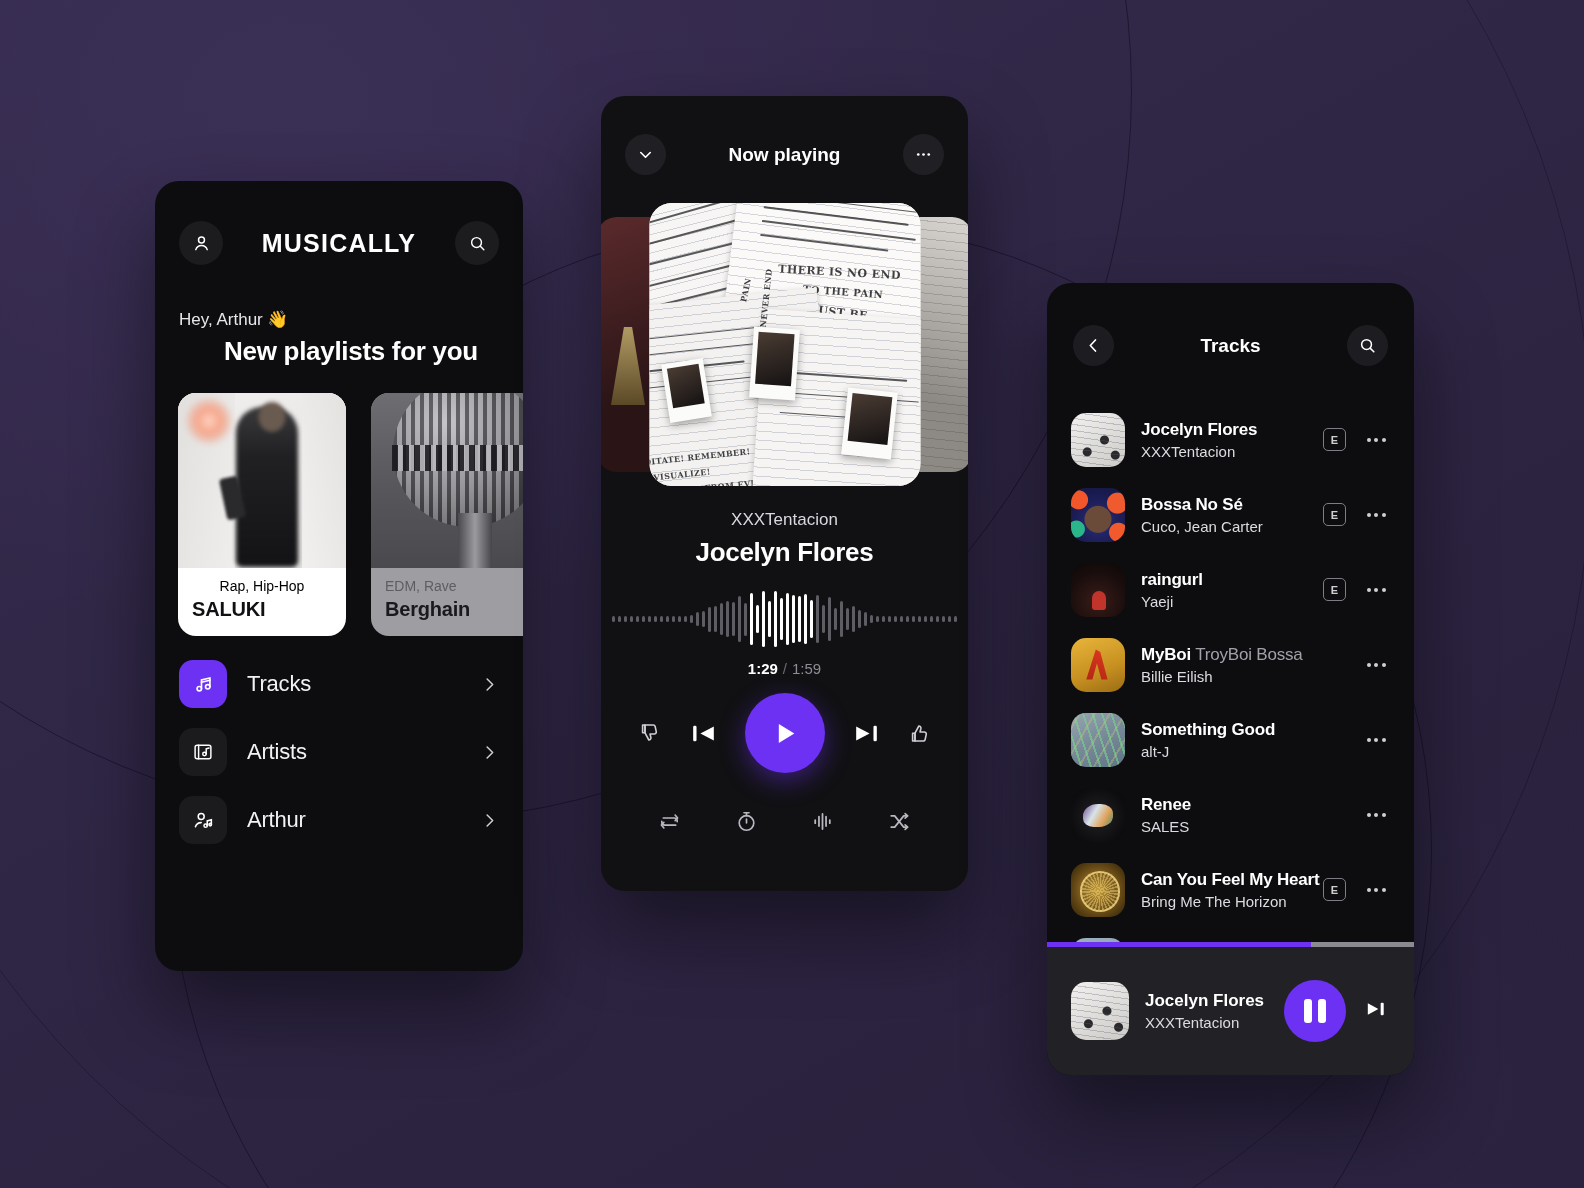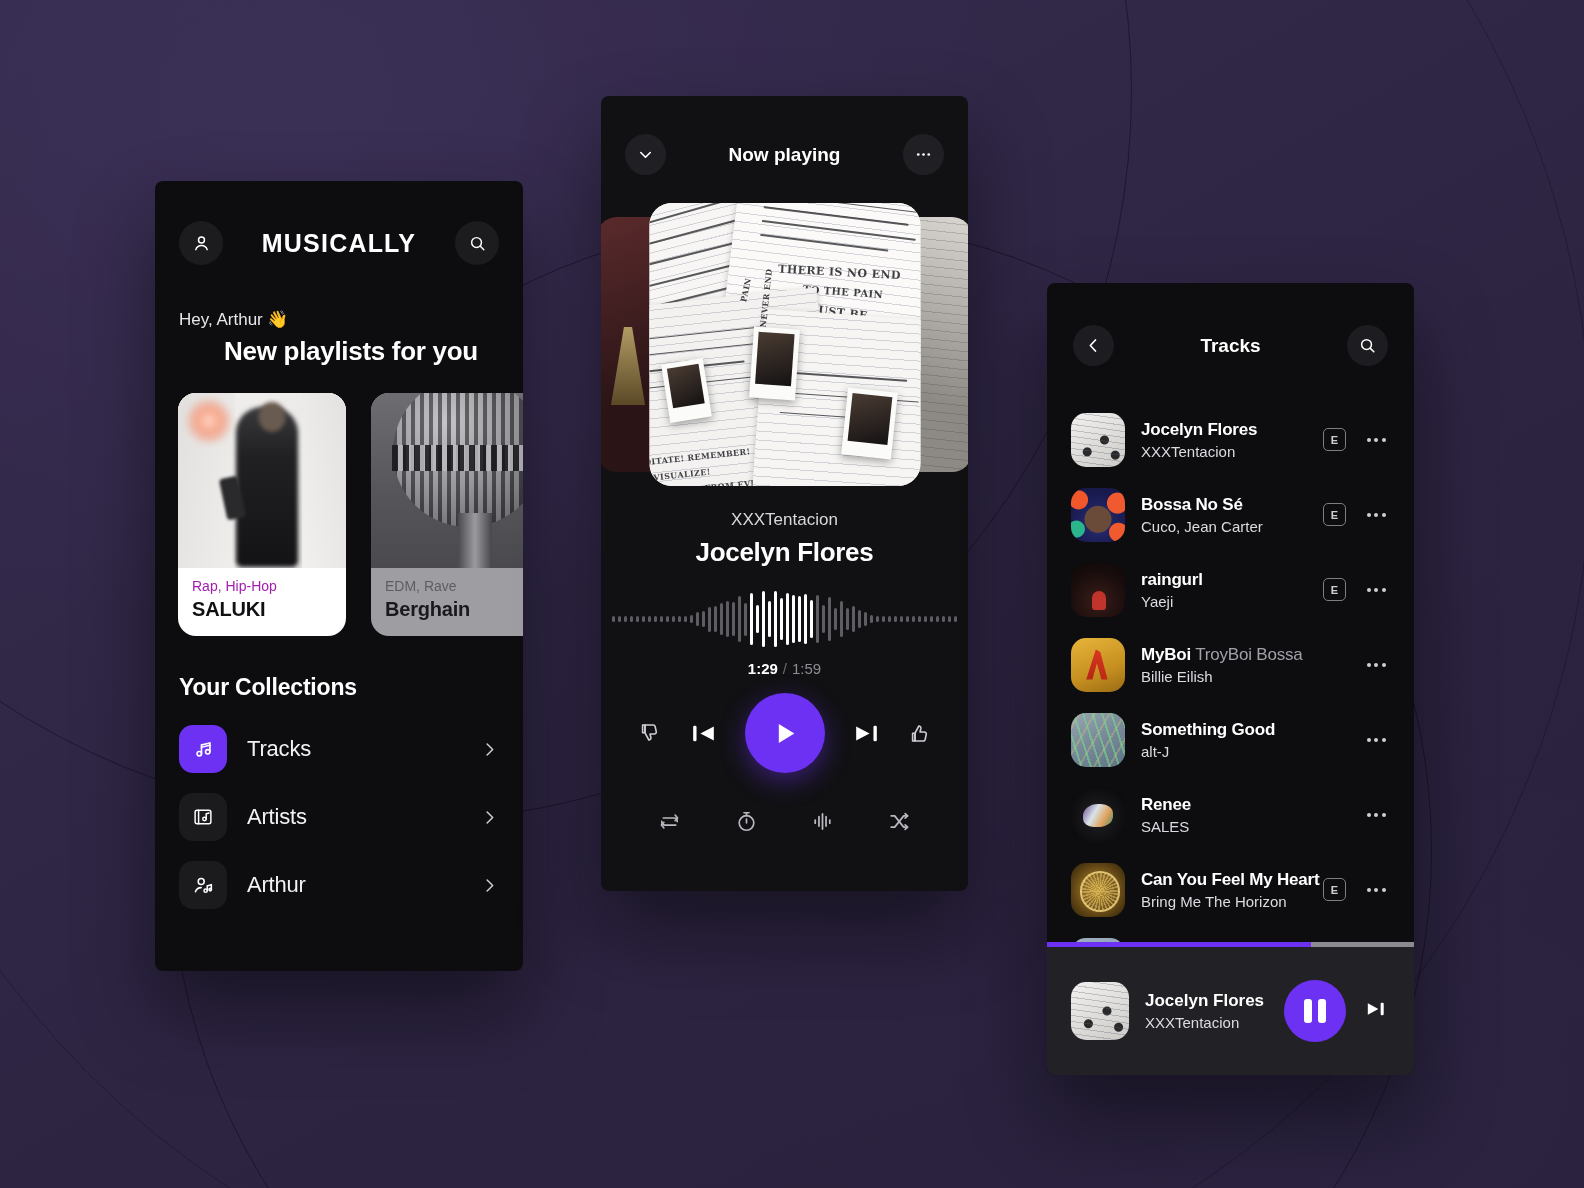--- a/index.html
+++ b/index.html
@@ -15,39 +15,39 @@
       radial-gradient(1000px 800px at 88% 92%, #2b2340 0%, rgba(43,35,64,0) 62%),
       linear-gradient(150deg,#362b4e 0%, #2f2645 45%, #281f3a 100%);
   }
   .bg-rings{position:absolute;inset:0;pointer-events:none;}
   .ring{position:absolute;border:1px solid rgba(16,10,28,.55);border-radius:50%;}
   .r1{width:1460px;height:1460px;left:-330px;top:-640px;}
   .r2{width:1260px;height:1260px;left:170px;top:220px;}
   .r3{width:1760px;height:1760px;left:-170px;top:-430px;border-color:rgba(16,10,28,.38);}
 
   
-  .phone{position:absolute;background:#0d0d0f;border-radius:8px;overflow:hidden;
+  .phone{position:absolute;background:#0d0d0f;border-radius:24px;overflow:hidden;
          box-shadow:0 40px 80px rgba(0,0,0,.45);}
 
   
   #phone-home{left:155px;top:181px;width:368px;height:790px;}
   .home-top{display:flex;align-items:center;justify-content:space-between;padding:40px 24px 0 24px;}
   .circ-btn{width:44px;height:44px;border-radius:50%;background:#1c1c1f;display:flex;align-items:center;justify-content:center;flex:none;}
   .brand{font-size:25px;font-weight:700;letter-spacing:1.2px;color:#fff;}
   .greet{margin:44px 0 0 24px;font-size:17px;color:#e7e6ea;}
   .h1{margin:6px 0 0 24px;font-size:26px;font-weight:700;color:#fff;letter-spacing:-.3px;text-align:center;}
 
   .cards-row{display:flex;gap:25px;margin:26px 0 0 23px;}
   .pcard{width:168px;height:243px;border-radius:18px;overflow:hidden;flex:none;position:relative;}
   .pcard .art{height:175px;width:100%;position:relative;overflow:hidden;}
   .pcard .meta{height:68px;padding:10px 14px 0 14px;box-sizing:border-box;}
   .pcard .genre{font-size:14px;line-height:1.2;}
   .pcard .pname{font-size:20px;font-weight:700;margin-top:3px;letter-spacing:-.2px;}
   .card-light{background:#fff;}
-  .card-light .genre{color:#a21caf;}
+  .card-light .genre{color:#000000;text-align:center;}
   .card-light .pname{color:#111114;}
   .card-grey{background:#9d9da2;}
   .card-grey .genre{color:#5d5d63;}
   .card-grey .pname{color:#1a1a1d;}
 
   
   .art-saluki{background:linear-gradient(160deg,#f2f0ee 0%,#e8e6e4 48%,#dedcda 100%);}
   .art-saluki .flare{position:absolute;left:8px;top:5px;width:46px;height:46px;border-radius:50%;
     background:radial-gradient(circle,#ffd9c9 0%,#f6a489 35%,rgba(238,140,110,.35) 62%,rgba(238,140,110,0) 75%);filter:blur(3px);}
   .art-saluki .figure{position:absolute;left:53%;top:8%;width:62px;height:160px;transform:translateX(-50%);
@@ -236,21 +236,20 @@
             <div class="band"></div>
             <div class="shaft"></div>
         </div>
         <div class="meta">
           <div class="genre">EDM, Rave</div>
           <div class="pname">Berghain</div>
         </div>
       </div>
     </div>
 
-    <div class="sec-title">Your Collections</div>
 
     <div class="coll-list">
       <div class="coll-item">
         <div class="coll-ic active">
           <svg width="23" height="23" viewBox="0 0 24 24" fill="none" stroke="#fff" stroke-width="1.7" stroke-linecap="round">
             <circle cx="7.6" cy="16.4" r="2.3"></circle>
               <circle cx="16.4" cy="14.4" r="2.3"></circle>
             <path d="M9.9 16.4V7.2l8.8-2v9.2"></path>
               <path d="M9.9 9.6l8.8-2"></path>
           </svg>

